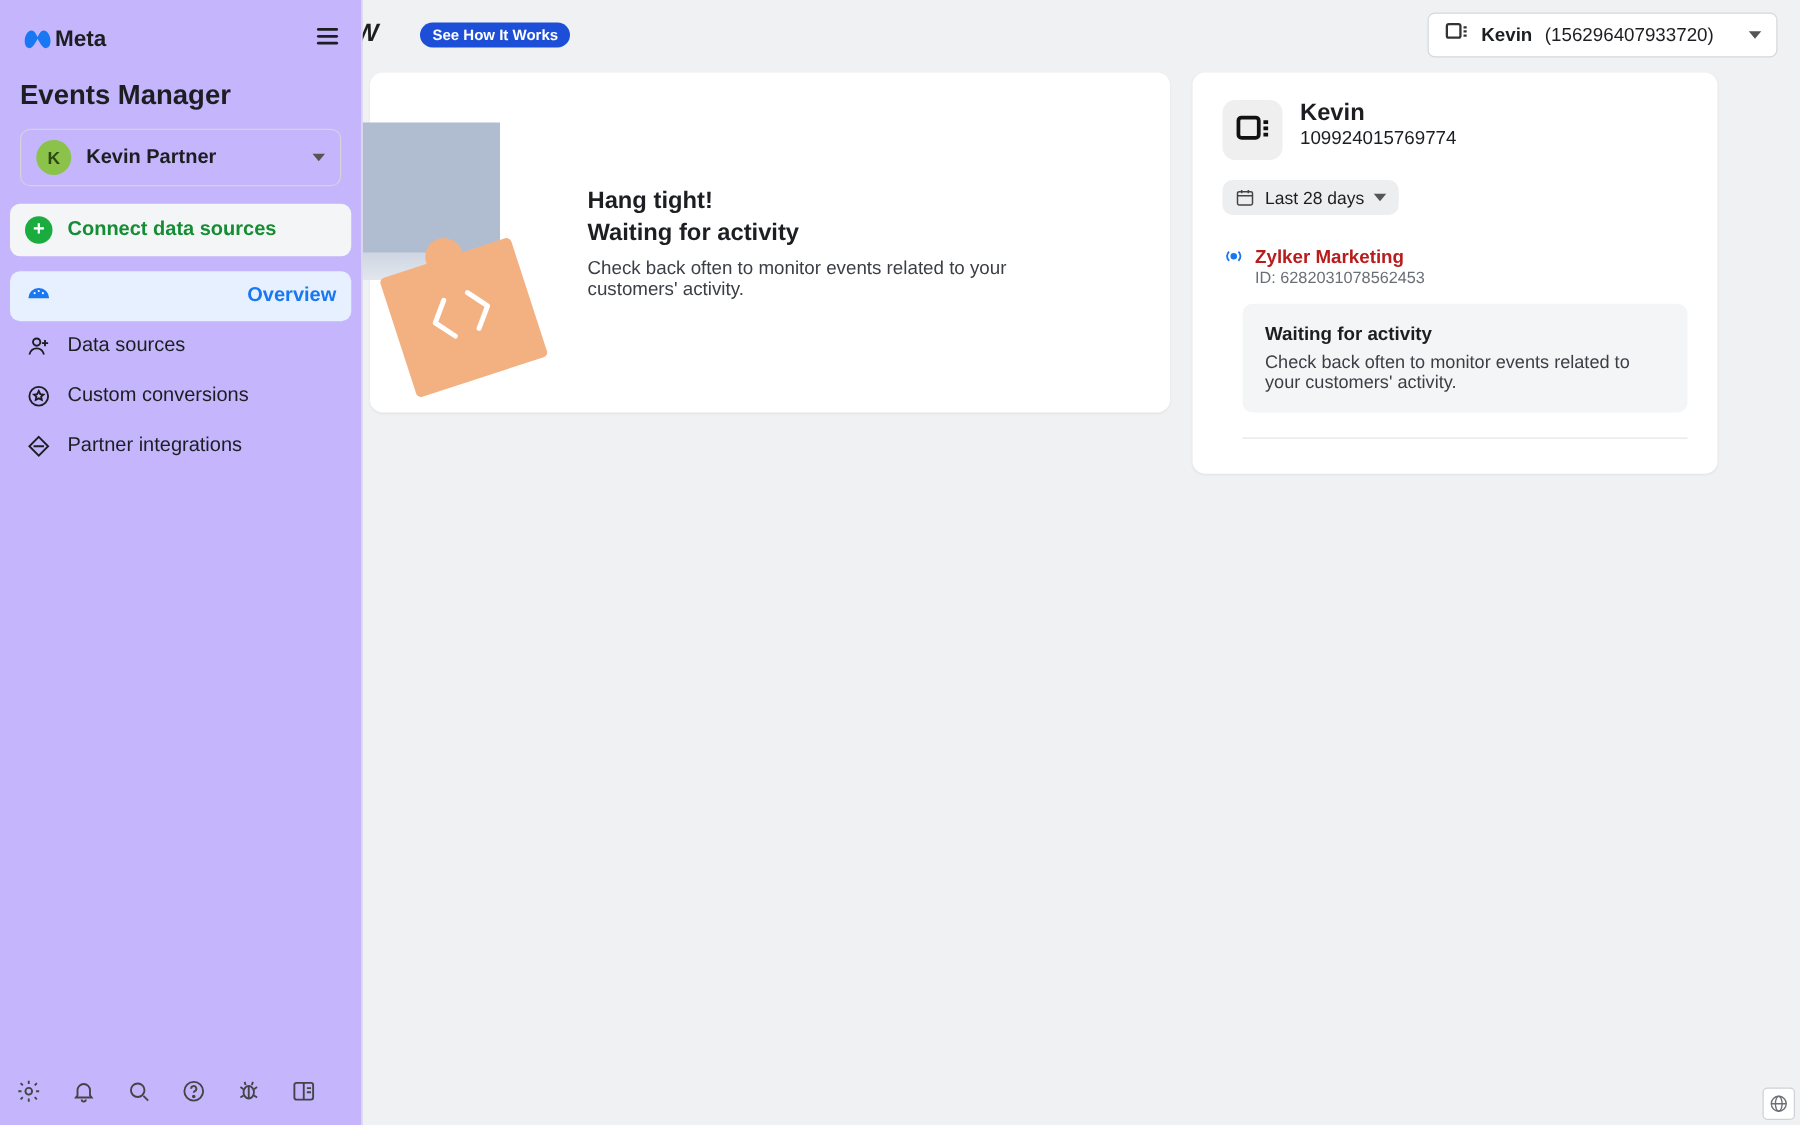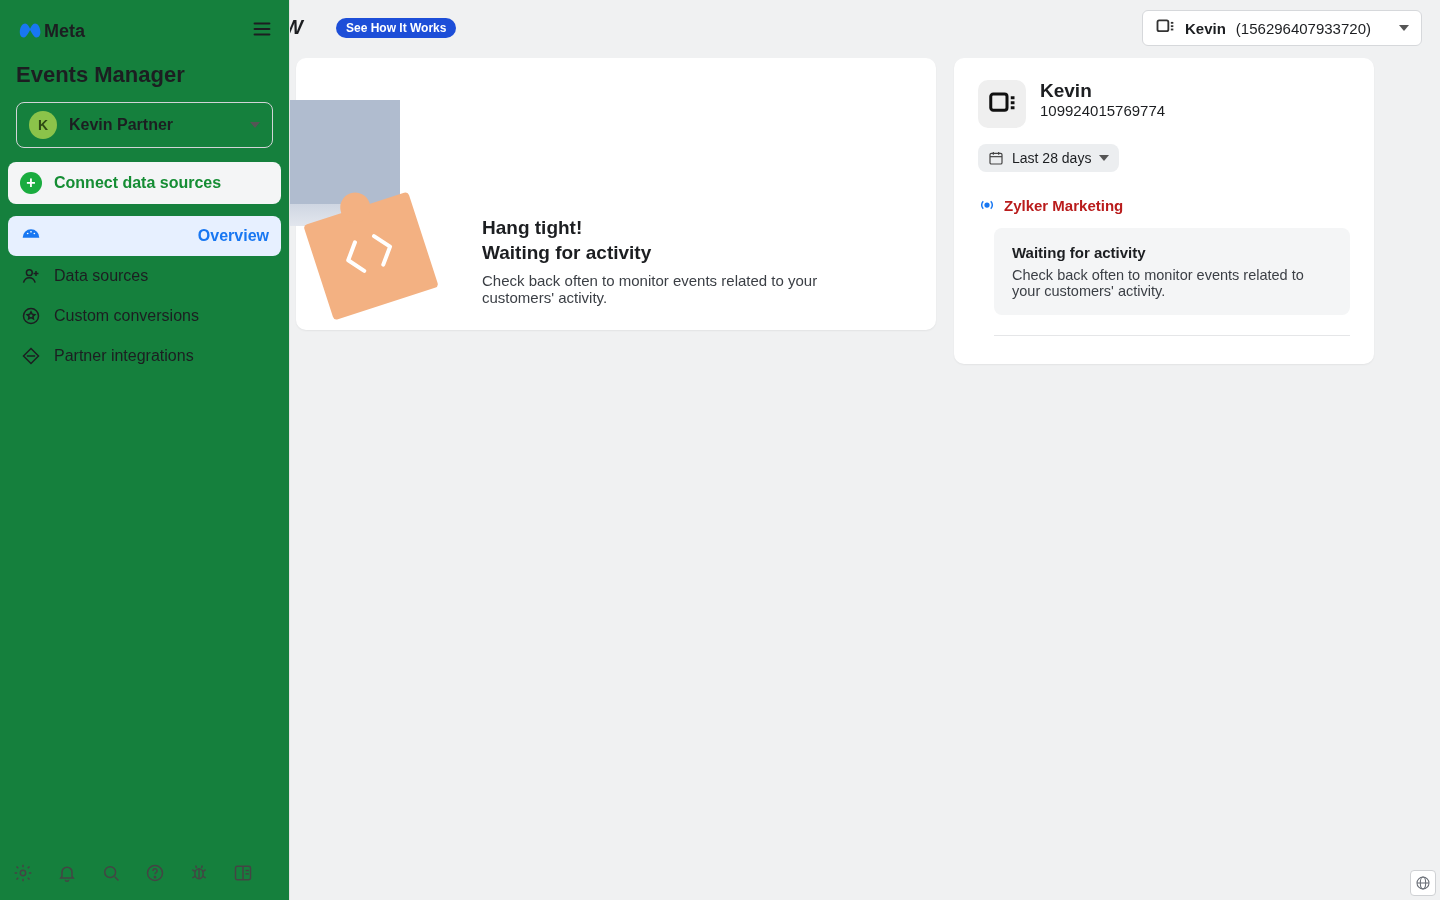--- a/index.html
+++ b/index.html
@@ -10,21 +10,21 @@
       height: 900px;
       overflow: hidden;
       position: relative;
       color: #1c1e21;
     }
     
     .sidebar {
       position: absolute;
       left: 0; top: 0; bottom: 0;
       width: 290px;
-      background: #15803d;
+      background: #c4b5fd;
       border-right: 1px solid #e4e4e4;
       display: flex;
       flex-direction: column;
       z-index: 50;
     }
     .sidebar-head {
       padding: 18px 16px 0 16px;
     }
     .logo-row {
       display: flex; align-items: center; justify-content: space-between;
@@ -127,21 +127,21 @@
     }
     .card {
       background: #fff; border-radius: 10px;
       box-shadow: 0 1px 2px rgba(0,0,0,.06);
     }
     
     .hang-card {
       flex: 1 1 auto;
       min-height: 272px;
       padding: 24px 44px 24px 14px;
-      display: flex; gap: 42px; align-items: flex-end;
+      display: flex; gap: 30px; align-items: center;
       max-width: 640px;
     }
     .hang-illus {
       width: 170px; height: 220px; position: relative; flex: 0 0 170px;
       margin-left: -40px;
     }
     .illus-block {
       position: absolute; left: 20px; top: 14px;
       width: 110px; height: 110px;
       background: #b0bccf;
@@ -393,20 +393,21 @@
       <span class="caret-down"></span>
     </div>
 
     <div class="ad-row">
       <svg width="18" height="18" viewBox="0 0 24 24" fill="none" stroke="#1877f2" stroke-width="2">
           <circle cx="12" cy="12" r="2.5" fill="#1877f2"></circle>
           <path d="M7 7a7 7 0 0 0 0 10M17 7a7 7 0 0 1 0 10"></path>
         </svg>
       <span>Zylker Marketing</span>
     </div>
+    <div class="ad-id">ID: 6282031078562453</div>
 
     <div class="wait-box">
       <h4>Waiting for activity</h4>
       <p>Check back often to monitor events related to your customers' activity.</p>
     </div>
     <div class="sep"></div>
   </div>
 </div>
 
 <div class="globe-btn">

